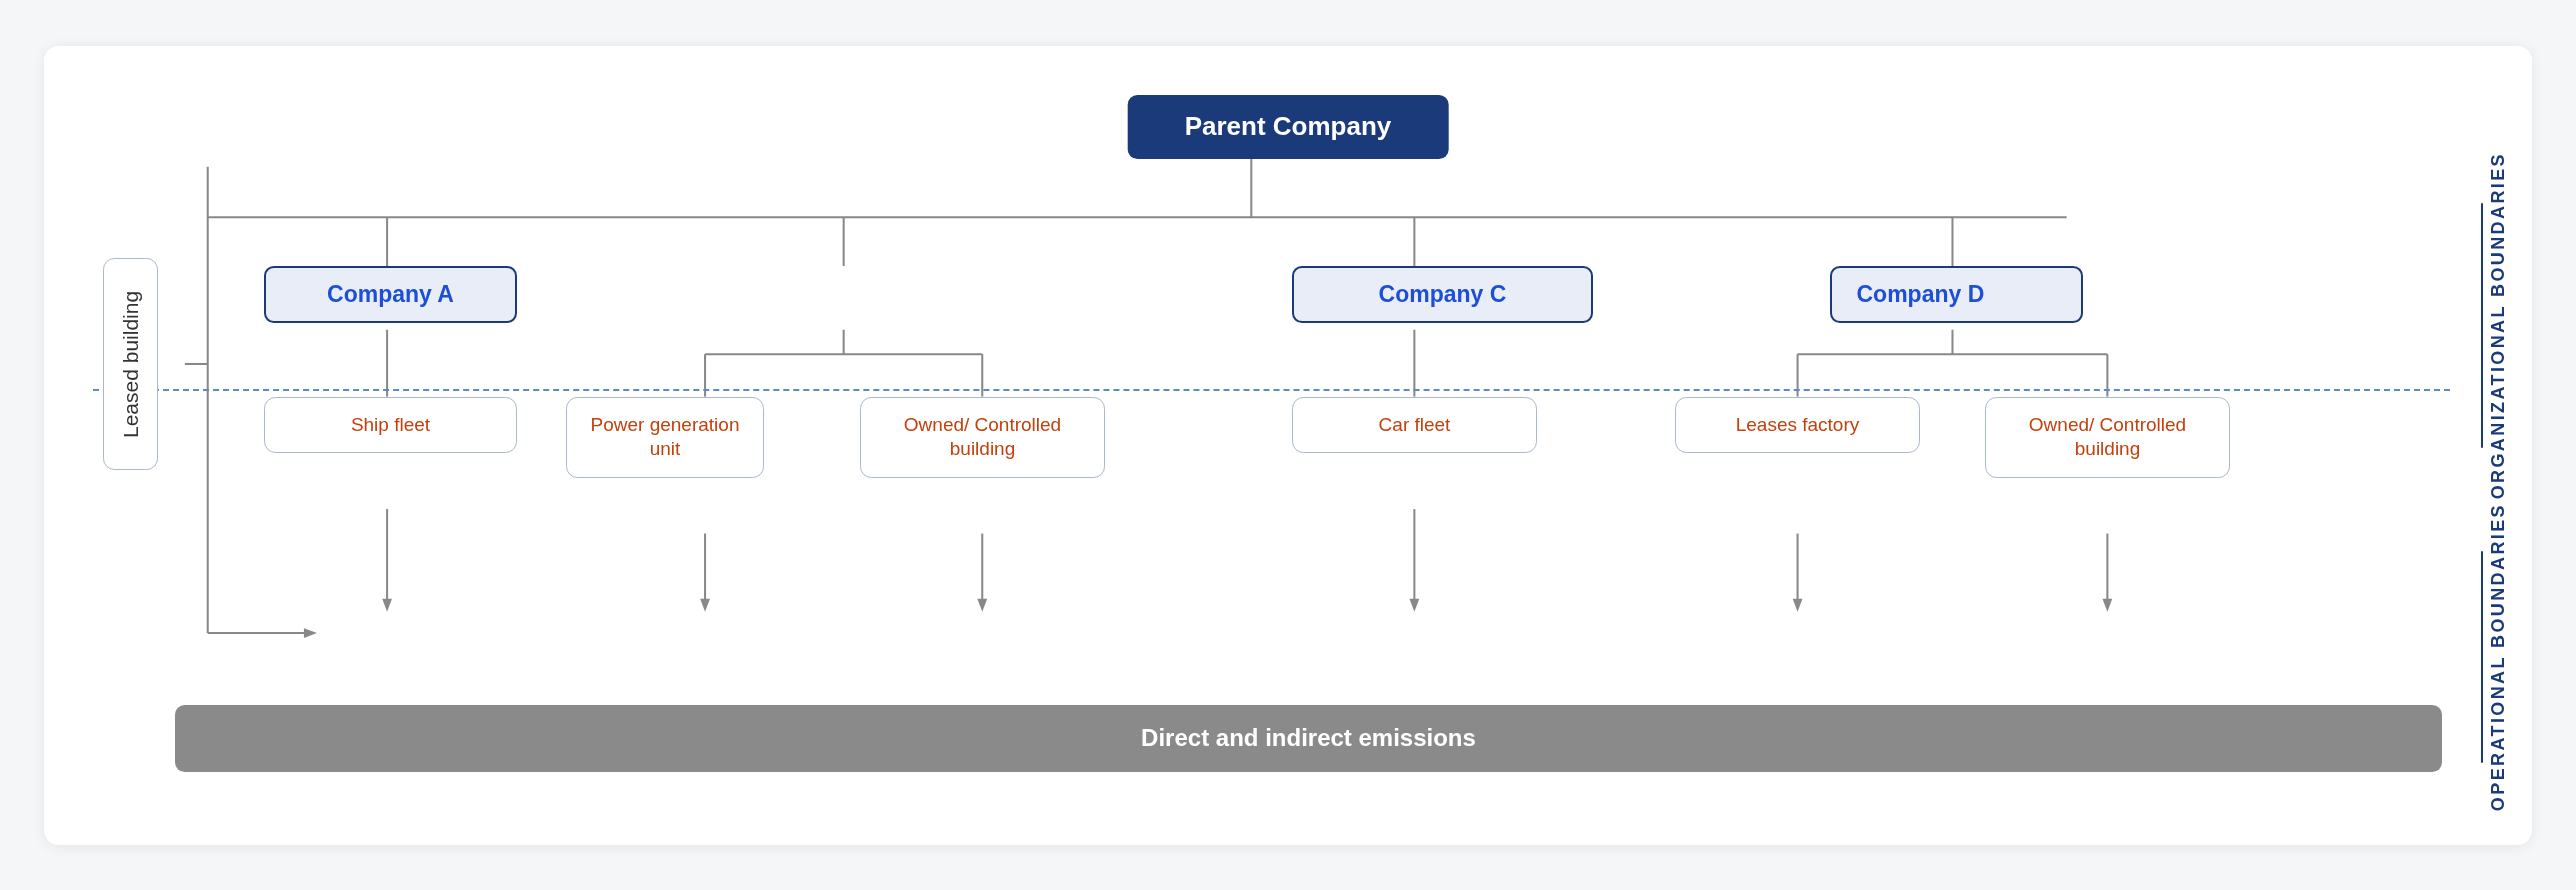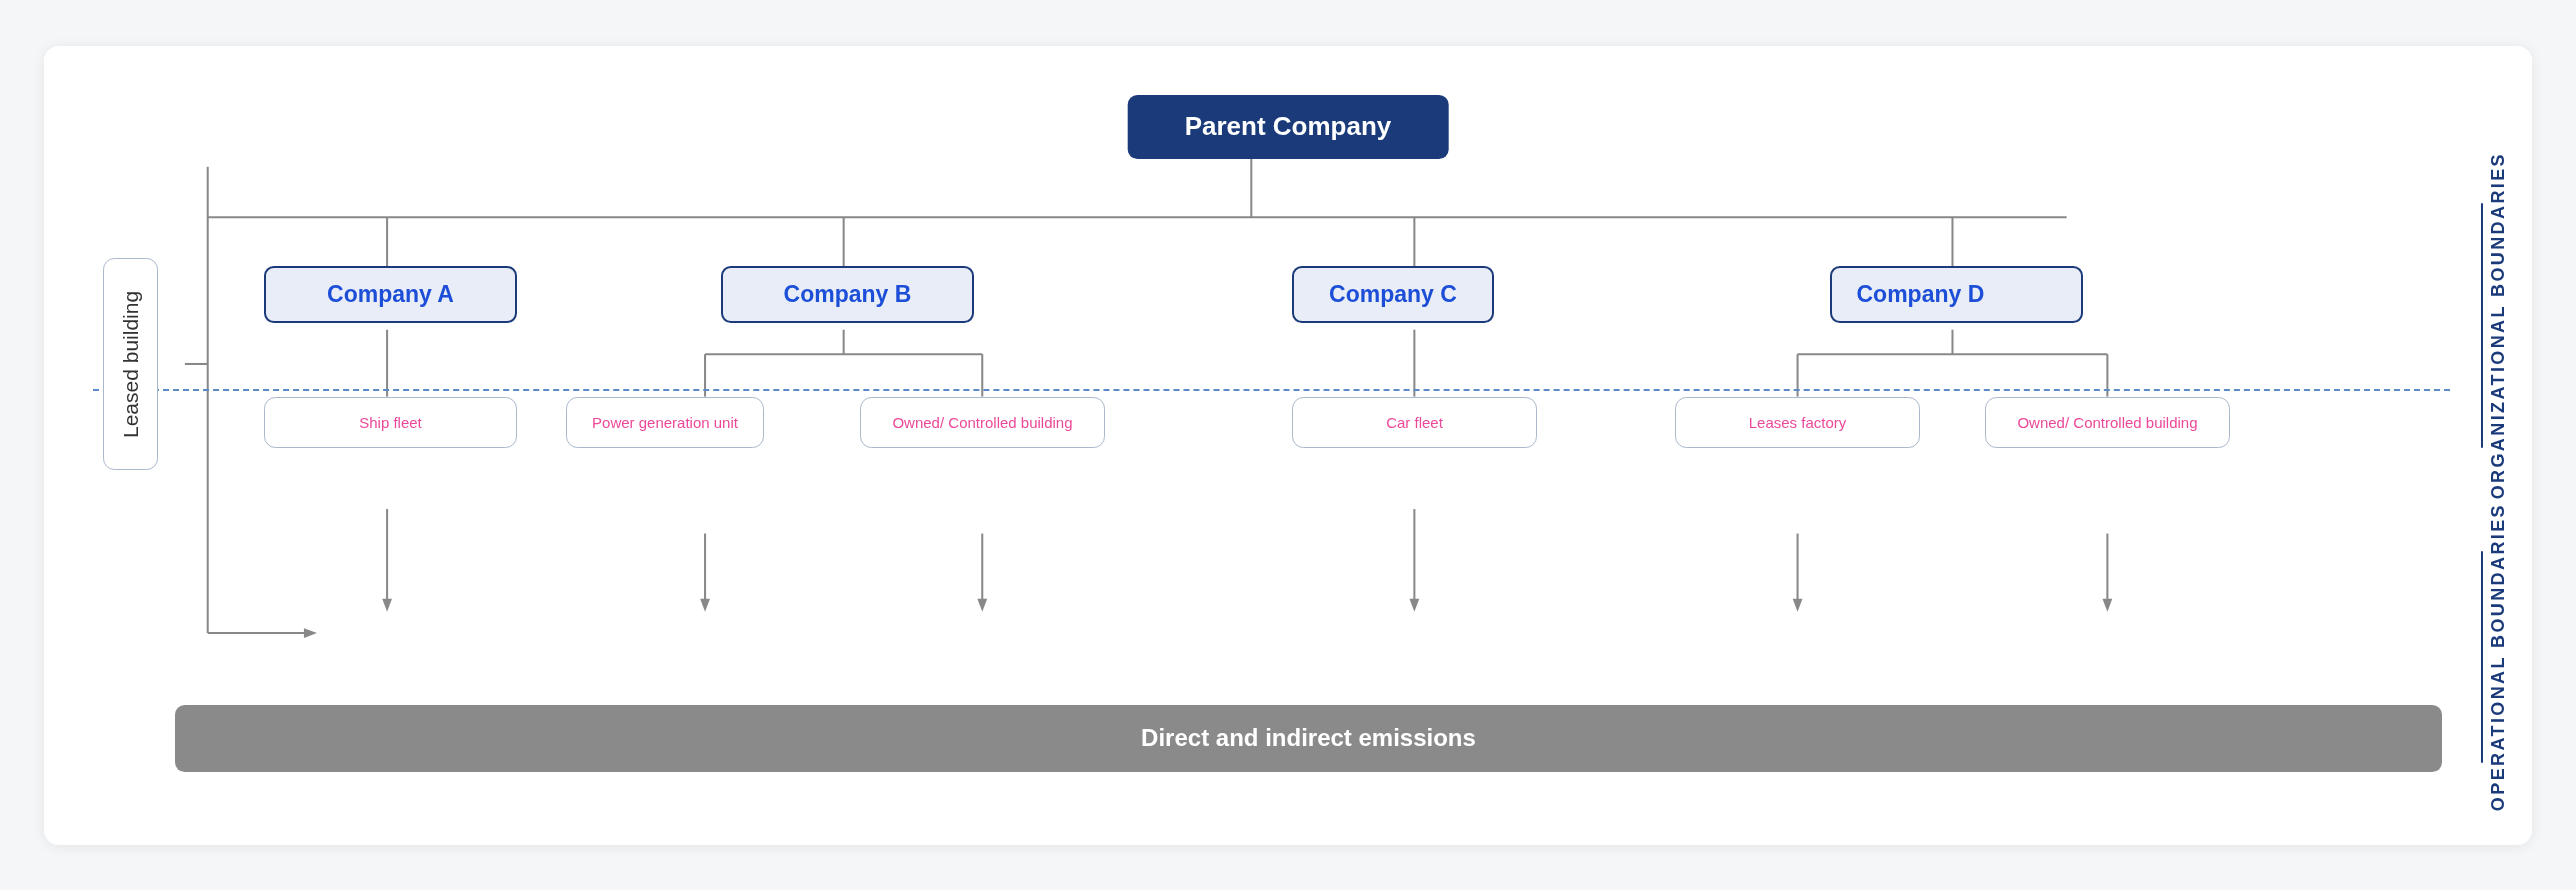--- a/index.html
+++ b/index.html
@@ -108,23 +108,23 @@
       text-align: center;
       z-index: 2;
     }
 
     .asset-box {
       position: absolute;
       background: #fff;
       border: 1.6px solid #aab8cc;
       border-radius: 11.4px;
       padding: 14.7px 19.6px;
-      font-size: 15px;
+      font-size: 19px;
       font-weight: 400;
-      color: #ec4899;
+      color: #c2410c;
       text-align: center;
       z-index: 2;
       line-height: 1.3;
     }
 
     .leased-building-box {
       position: absolute;
       background: #fff;
       border: 1.6px solid #aab8cc;
       border-radius: 11.4px;
@@ -225,25 +225,22 @@
   <div class="boundary-line"></div>
 
   <div class="parent-company-box">
     <span>Parent Company</span>
   </div>
 
   <div class="company-box" style="left: 220px; top: 220px; width: 253px; text-align: center;">
     <span>Company A</span>
   </div>
 
-  <div class="company-box" style="left: 677px; top: 220px; width: 253px; text-align: center;">
-    <span>Company B</span>
-  </div>
-
-  <div class="company-box" style="left: 1248px; top: 220px; width: 202px; ">
+
+  <div class="company-box" style="left: 1248px; top: 220px; width: 301px; ">
     <span>Company C</span>
   </div>
 
   <div class="company-box" style="left: 1786px; top: 220px; width: 253px; text-align: left;">
     <span>Company D</span>
   </div>
 
   <div class="leased-building-box">
     <span>Leased building</span>
   </div>

